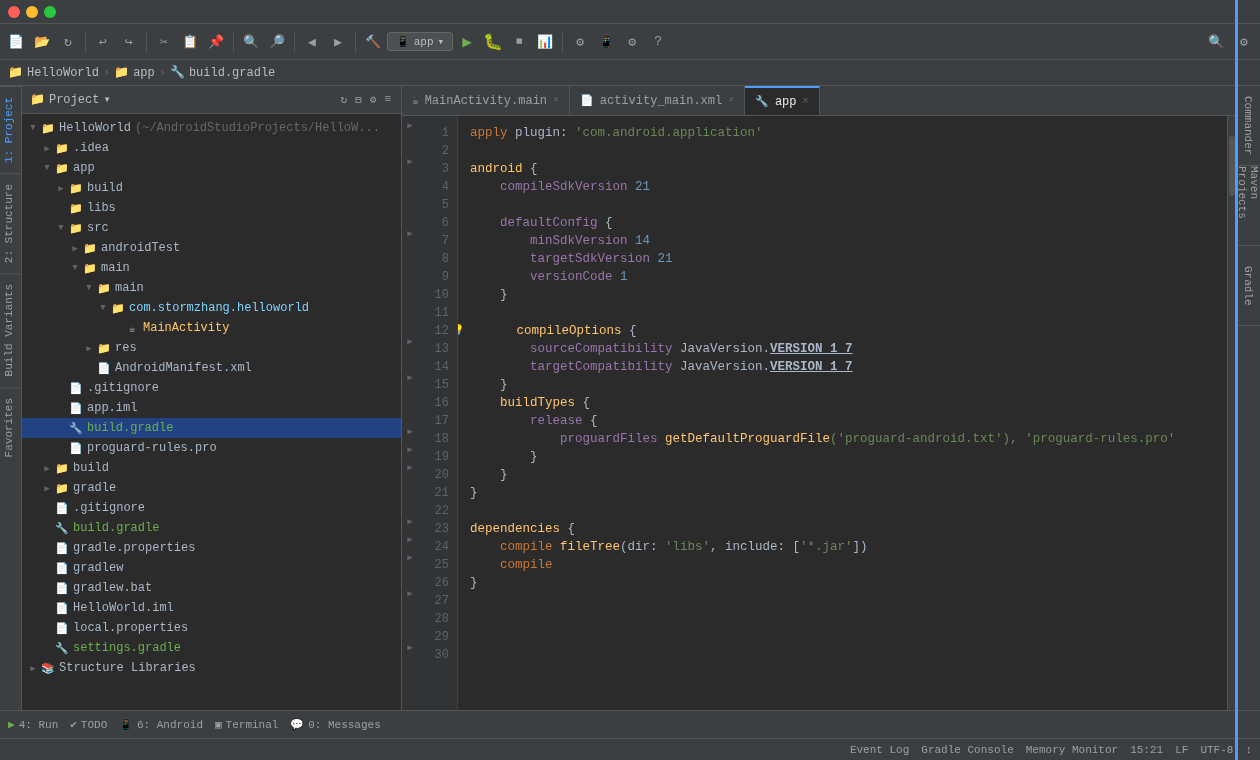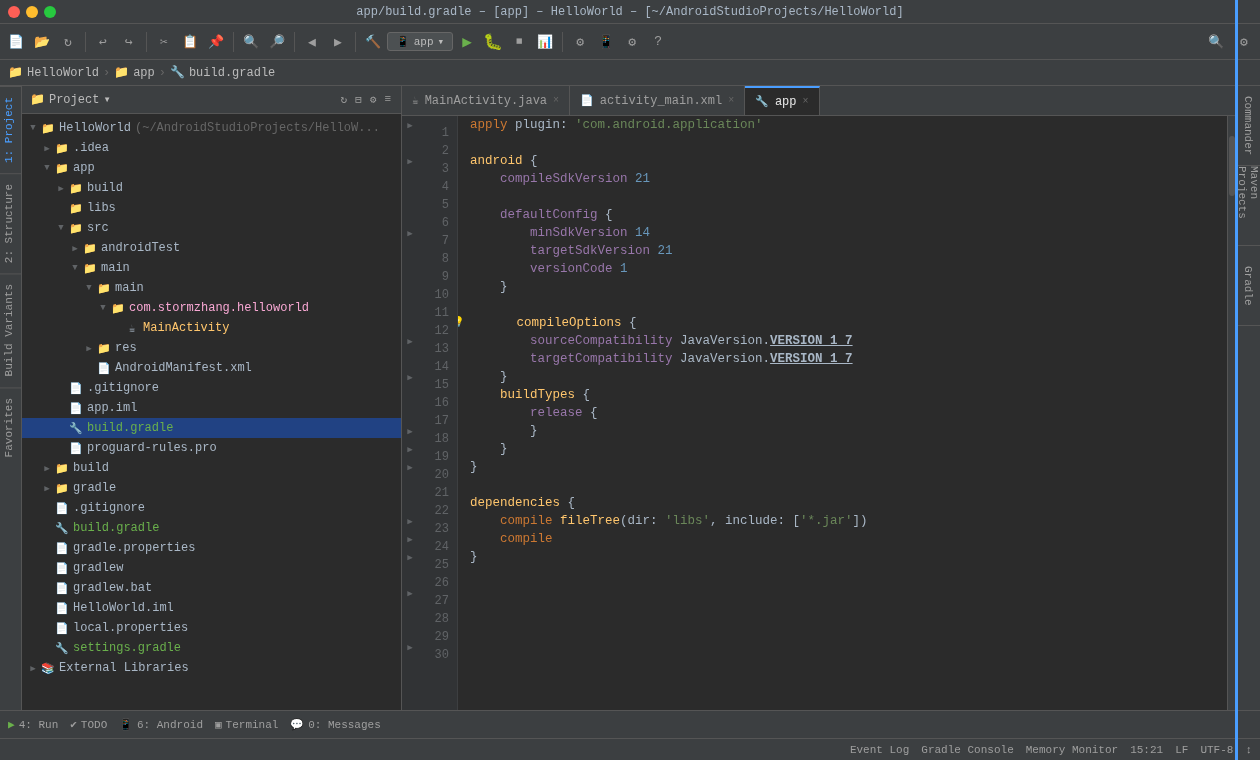--- a/index.html
+++ b/index.html
@@ -212,21 +212,21 @@
       font-size: 12px;
       line-height: 18px;
       padding: 8px 4px;
       text-align: right;
       overflow: hidden;
       border-right: 1px solid #3d3f41;
       flex-shrink: 0;
     }
     #code-area {
       flex: 1;
-      padding: 0 12px;
+      padding: 8px 12px;
       line-height: 18px;
       font-size: 12.5px;
       overflow: auto;
       background: #2b2b2b;
     }
     .code-line {
       height: 18px;
       display: flex;
       align-items: center;
       white-space: pre;
@@ -358,21 +358,20 @@
   </style>
 </head>
 <body>
 
 <div id="titlebar">
   <div class="traffic-lights">
     <div class="traffic-light tl-red"></div>
     <div class="traffic-light tl-yellow"></div>
     <div class="traffic-light tl-green"></div>
   </div>
-  <span>app/build.gradle – [app] – HelloWorld – [~/AndroidStudioProjects/HelloWorld]</span>
 </div>
 
 <div id="main-toolbar">
   <div class="toolbar-btn">📄</div>
   <div class="toolbar-btn">📂</div>
   <div class="toolbar-btn">↻</div>
   <div class="toolbar-separator"></div>
   <div class="toolbar-btn">↩</div>
   <div class="toolbar-btn">↪</div>
   <div class="toolbar-separator"></div>
@@ -498,21 +497,21 @@
         <div class="tree-item">
           <span class="indent" style="width: 56px;"></span>
           <span class="arrow" style="color: rgb(96, 99, 102);">▼</span>
           <span class="icon" style="font-size: 11px;">📁</span>
           <span>main</span>
         </div>
         <div class="tree-item">
           <span class="indent" style="width: 70px;"></span>
           <span class="arrow" style="color: rgb(96, 99, 102);">▼</span>
           <span class="icon" style="font-size: 11px;">📁</span>
-          <span style="color: #f9a8d4;">com.stormzhang.helloworld</span>
+          <span style="color: #7dd3fc;">com.stormzhang.helloworld</span>
         </div>
         <div class="tree-item">
           <span class="indent" style="width: 84px;"></span>
           <span class="arrow" style="color: rgb(96, 99, 102);"></span>
           <span class="icon" style="font-size: 11px;">☕</span>
           <span style="color: rgb(255, 198, 109);">MainActivity</span>
         </div>
         <div class="tree-item">
           <span class="indent" style="width: 56px;"></span>
           <span class="arrow" style="color: rgb(96, 99, 102);">▶</span>
@@ -606,31 +605,31 @@
         <div class="tree-item">
           <span class="indent" style="width: 14px;"></span>
           <span class="arrow" style="color: rgb(96, 99, 102);"></span>
           <span class="icon" style="font-size: 11px;">🔧</span>
           <span style="color: rgb(106, 176, 76);">settings.gradle</span>
         </div>
         <div class="tree-item">
           <span class="indent" style="width: 0px;"></span>
           <span class="arrow" style="color: rgb(96, 99, 102);">▶</span>
           <span class="icon" style="font-size: 11px;">📚</span>
-          <span>External Libraries</span>
+          <span>Structure Libraries</span>
         </div>
       </div>
   </div>
 
   <div id="editor-area">
 
     <div id="tab-bar">
     <div class="editor-tab">
           <span class="tab-icon">☕</span>
-          <span>MainActivity.java</span>
+          <span>MainActivity.main</span>
           <span class="tab-close">×</span>
         </div>
         <div class="editor-tab">
           <span class="tab-icon">📄</span>
           <span>activity_main.xml</span>
           <span class="tab-close">×</span>
         </div>
         <div class="editor-tab active">
           <span class="tab-icon">🔧</span>
           <span>app</span>
@@ -717,20 +716,21 @@
           <div class="code-line"><span class="prop">        targetSdkVersion </span><span class="num">21</span></div>
           <div class="code-line"><span class="prop">        versionCode </span><span class="num">1</span></div>
           <div class="code-line"><span class="cls">    }</span></div>
           <div class="code-line"></div>
           <div class="code-line"><span class="warn-icon" style="position: relative; left: -18px; font-size: 10px;">💡</span><span class="fn">    compileOptions </span><span class="cls">{</span></div>
           <div class="code-line"><span class="prop">        sourceCompatibility </span><span class="cls">JavaVersion.</span><span style="font-weight: bold; text-decoration: underline; color: rgb(169, 183, 198);">VERSION_1_7</span></div>
           <div class="code-line"><span class="prop">        targetCompatibility </span><span class="cls">JavaVersion.</span><span style="font-weight: bold; text-decoration: underline; color: rgb(169, 183, 198);">VERSION_1_7</span></div>
           <div class="code-line"><span class="cls">    }</span></div>
           <div class="code-line"><span class="fn">    buildTypes </span><span class="cls">{</span></div>
           <div class="code-line"><span class="prop">        release </span><span class="cls">{</span></div>
+          <div class="code-line"><span class="prop">            proguardFiles </span><span class="fn">getDefaultProguardFile</span><span class="str">('proguard-android.txt'), </span><span class="str">'proguard-rules.pro'</span></div>
           <div class="code-line"><span class="cls">        }</span></div>
           <div class="code-line"><span class="cls">    }</span></div>
           <div class="code-line"><span class="cls">}</span></div>
           <div class="code-line"></div>
           <div class="code-line"><span class="fn">dependencies </span><span class="cls">{</span></div>
           <div class="code-line"><span class="kw">    compile </span><span class="fn">fileTree</span><span class="cls">(dir: </span><span class="str">'libs'</span><span class="cls">, include: [</span><span class="str">'*.jar'</span><span class="cls">])</span></div>
           <div class="code-line"><span class="kw">    compile </span></div>
           <div class="code-line"><span class="cls">}</span></div>
         </div>
 

